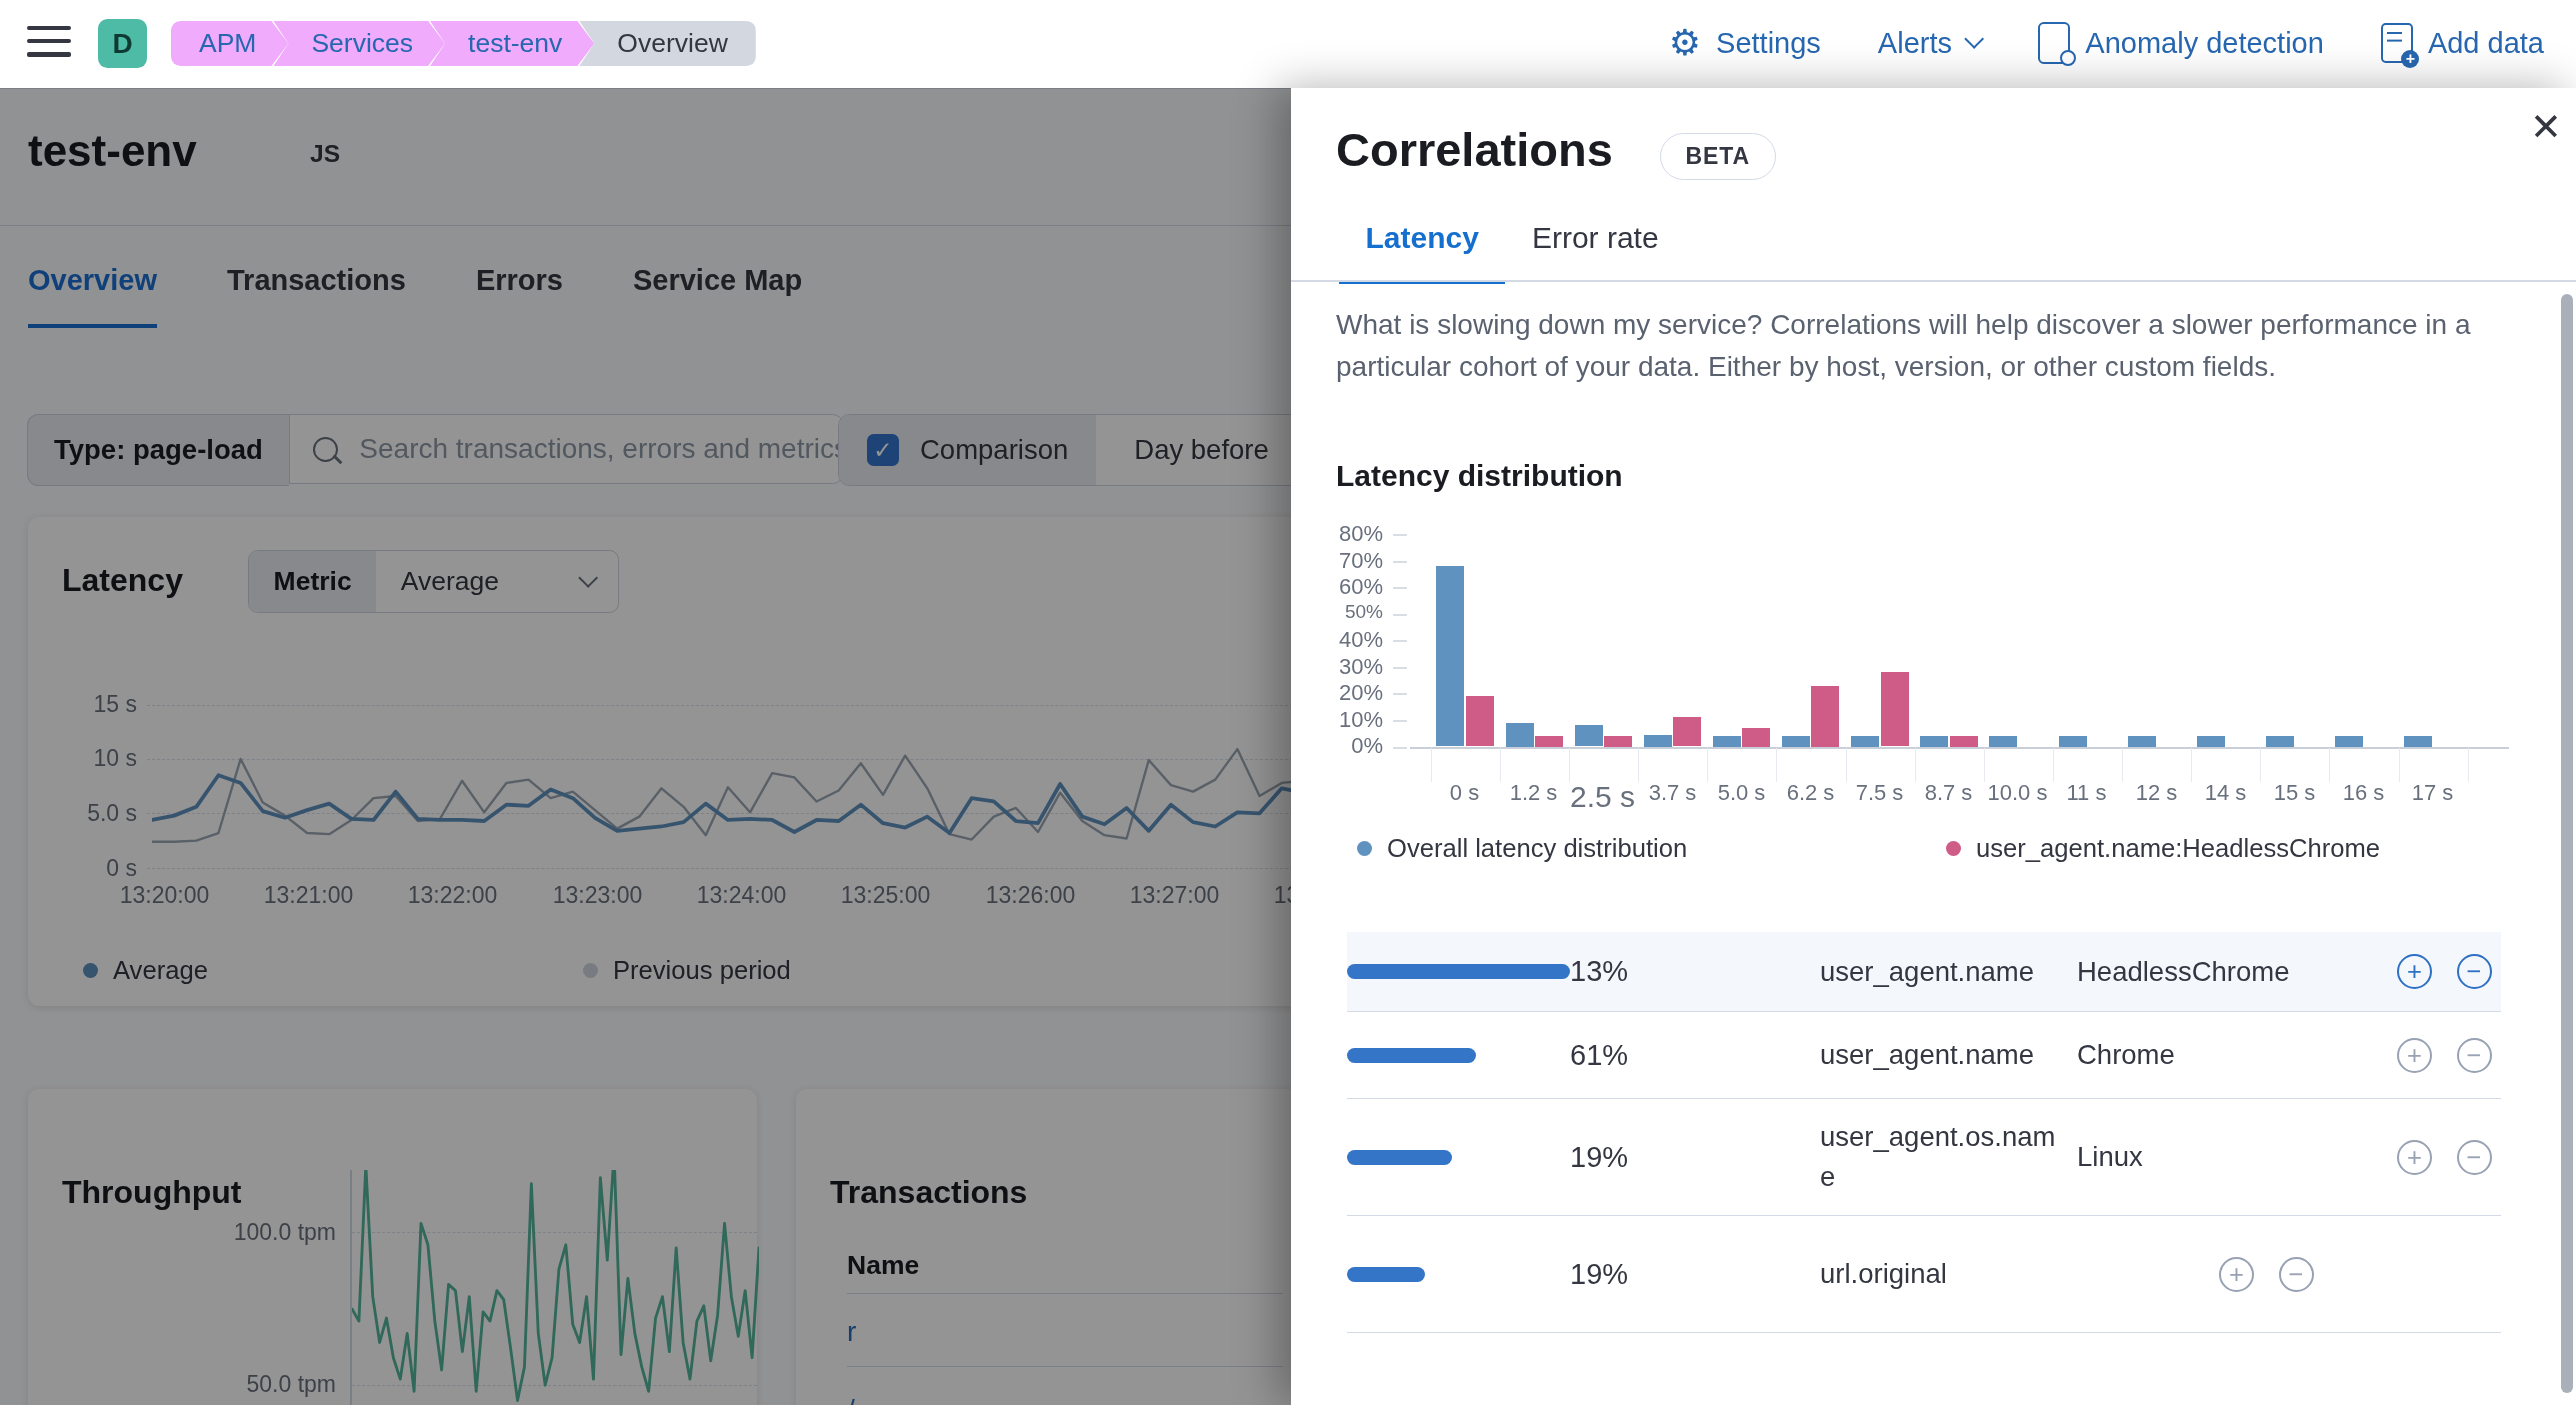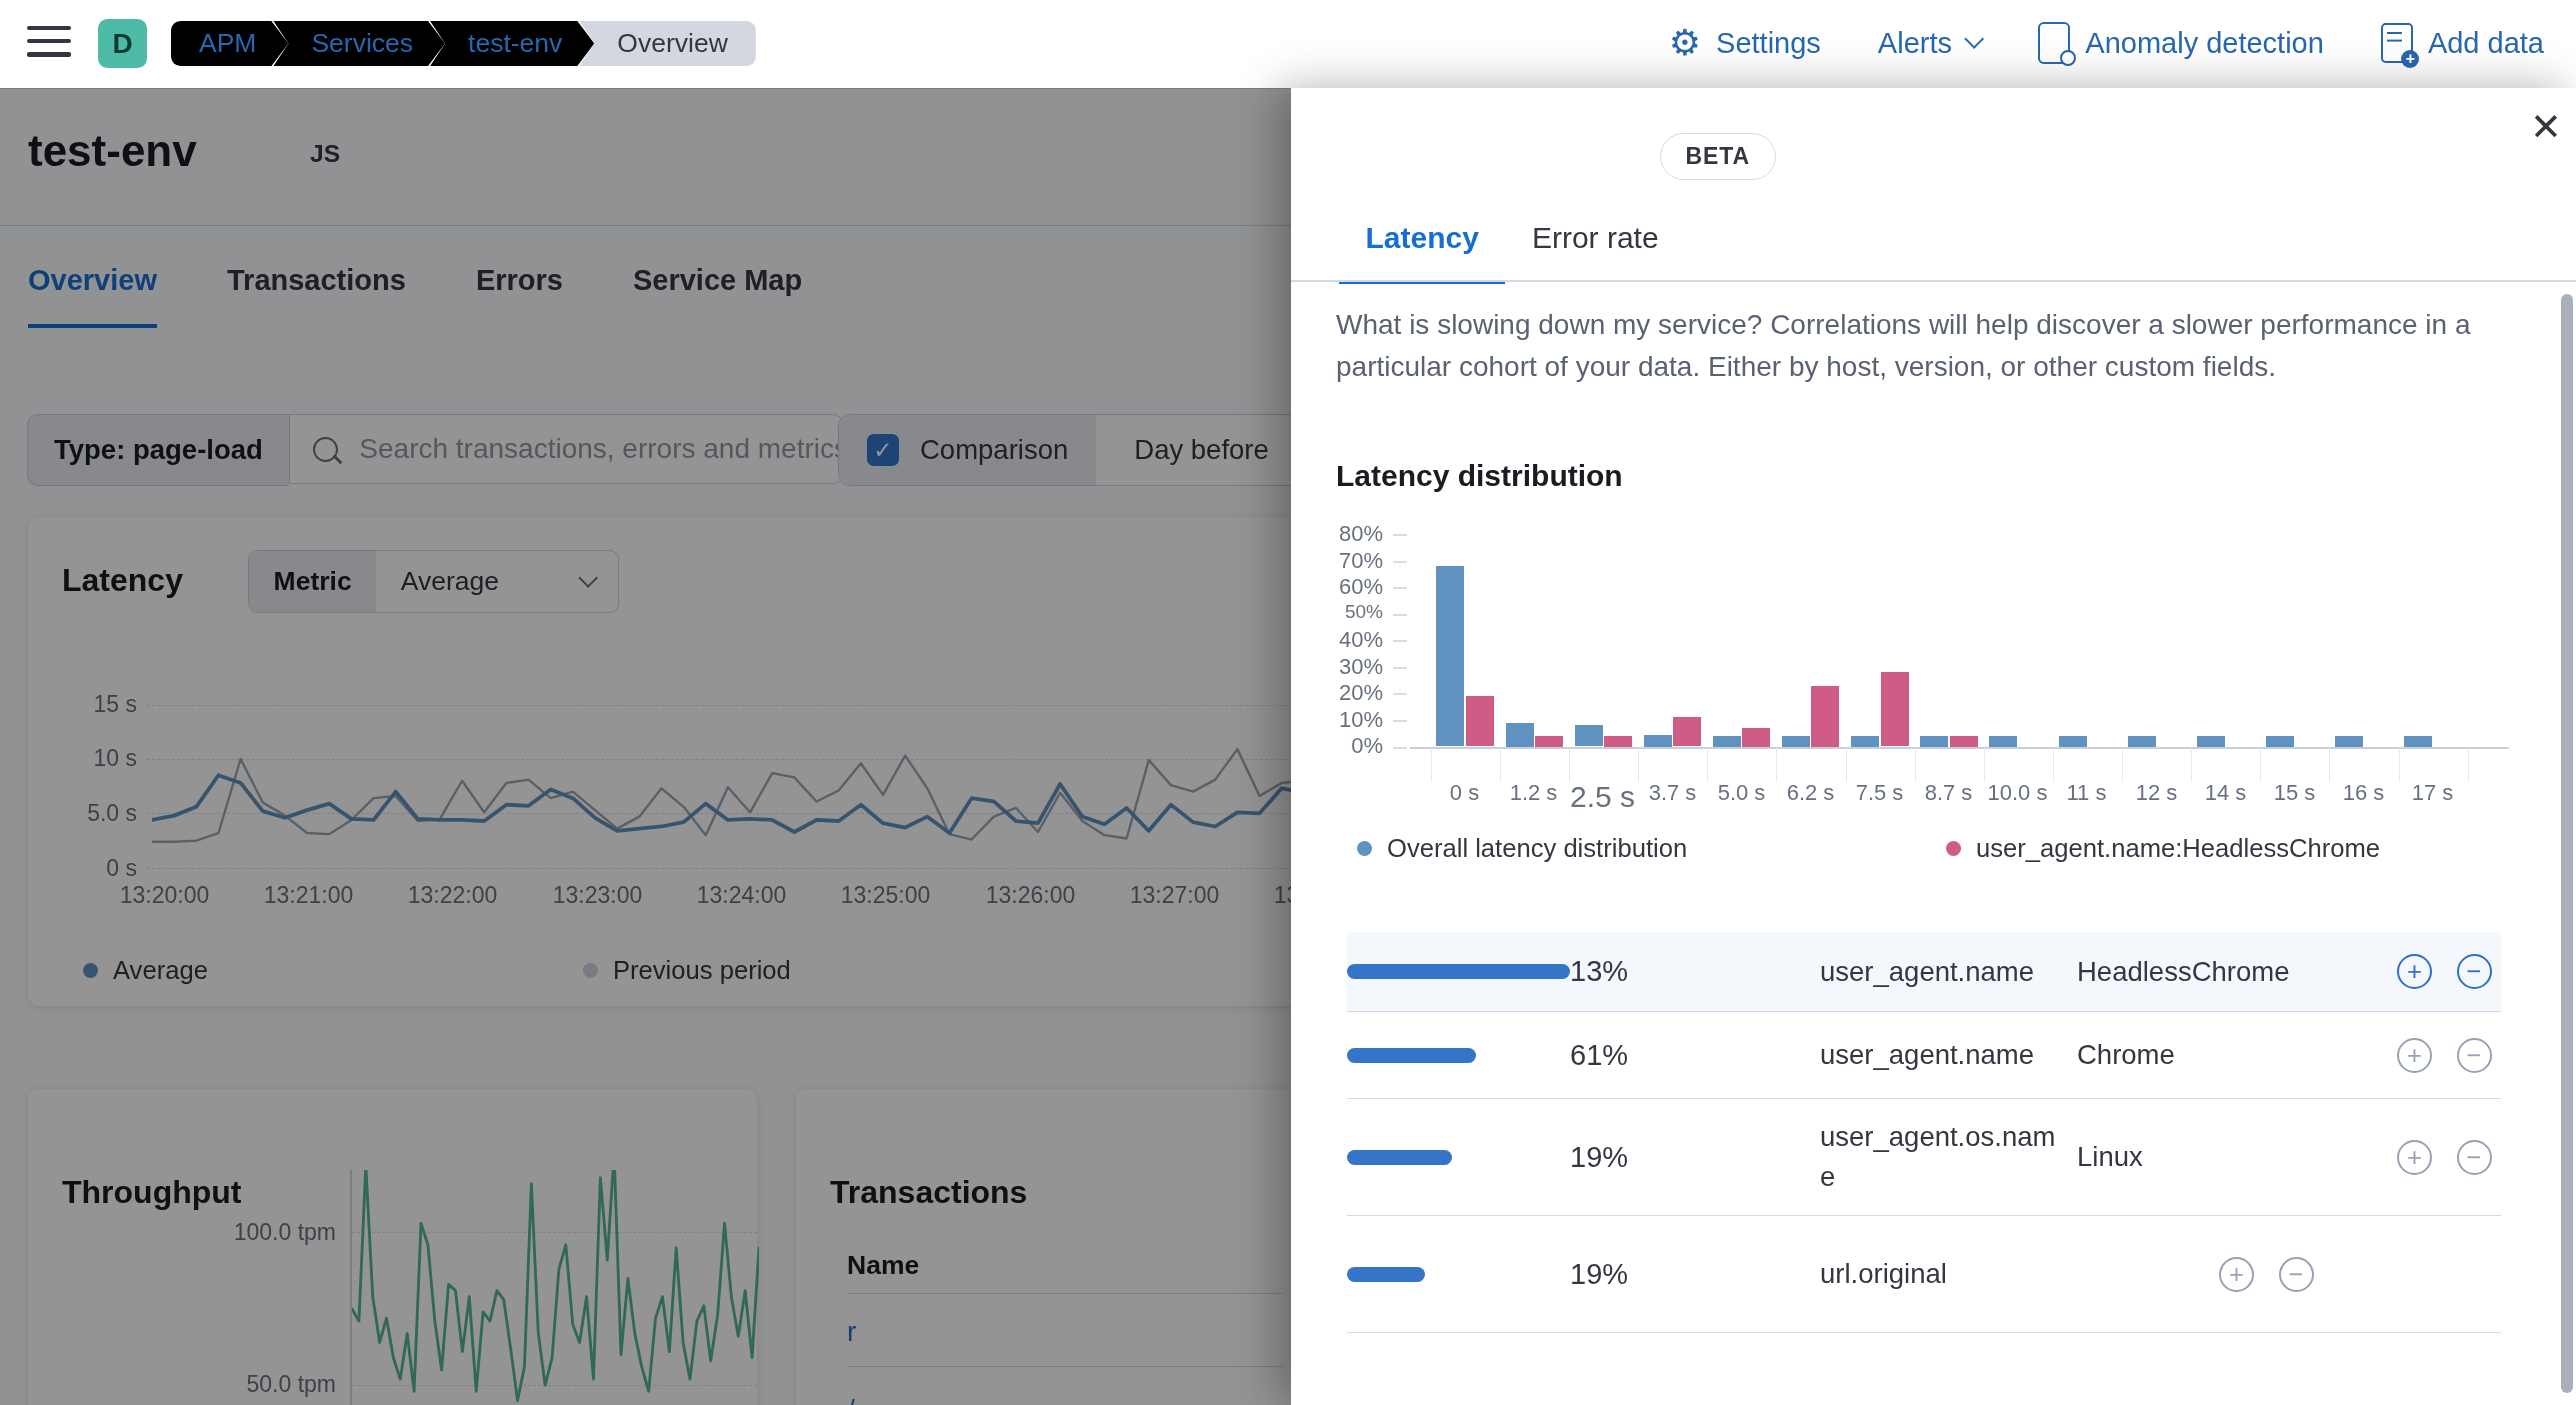--- a/index.html
+++ b/index.html
@@ -10,21 +10,21 @@
 
   
   .topbar{position:absolute;left:0;top:0;width:2576px;height:88px;background:#fff;
           border-bottom:1.9px solid #d3dae6;z-index:70;}
   .burger{position:absolute;left:26.5px;top:25.6px;width:44px;height:36px;cursor:pointer;}
   .burger i{display:block;height:4.7px;background:#343741;border-radius:1.9px;margin-bottom:8.5px;}
   .space-badge{position:absolute;left:98px;top:19px;width:49px;height:49px;border-radius:9.5px;
           background:#4dbba6;color:#0f3a33;font-weight:bold;font-size:28px;
           display:flex;align-items:center;justify-content:center;}
   .crumbs{position:absolute;left:186px;top:21px;height:45px;display:flex;}
-  .crumb{height:45px;line-height:45px;padding:0 32px 0 38px;font-size:26.5px;background:#000000;
+  .crumb{height:45px;line-height:45px;padding:0 32px 0 38px;font-size:26.5px;background:#f0abfc;
          color:#2767b0;margin-left:-15px;
          clip-path:polygon(0 0,calc(100% - 17px) 0,100% 50%,calc(100% - 17px) 100%,0 100%,15px 50%);}
   .crumb.first{clip-path:polygon(0 0,calc(100% - 17px) 0,100% 50%,calc(100% - 17px) 100%,0 100%);
          border-radius:9.5px 0 0 9.5px;padding-left:28px;}
   .crumb.last{background:#d3d8e0;color:#343741;border-radius:0 9.5px 9.5px 0;
          clip-path:polygon(0 0,100% 0,100% 100%,0 100%,15px 50%);padding-right:28px;}
   .nav-actions{position:absolute;right:32px;top:0;height:86px;display:flex;align-items:center;
          gap:57px;color:#2767b0;font-size:29px;}
   .nav-item{display:flex;align-items:center;gap:15px;cursor:pointer;}
   .chev{width:12.3px;height:12.3px;border-right:2.8px solid;border-bottom:2.8px solid;
@@ -246,20 +246,21 @@
       <div class="rowline" style="left:51px;top:277px;width:436px;"></div>
       <div class="tx-link" style="left:51px;top:305px;">/</div>
 
     </div>
   </div>
 
   <div class="dim"></div>
 
   <div class="flyout">
     <div class="fly-close uni">✕</div>
+    <div class="fly-title">Correlations</div>
     <div class="beta">BETA</div>
 
     <div class="fly-tabs">
       <div class="fly-tab active">Latency</div>
       <div class="fly-tab">Error rate</div>
     </div>
     <div class="fly-hdr-div"></div>
     <div class="scroll-thumb"></div>
 
     <div class="fly-desc">What is slowing down my service? Correlations will help discover a slower performance in a particular cohort of your data. Either by host, version, or other custom fields.</div>

